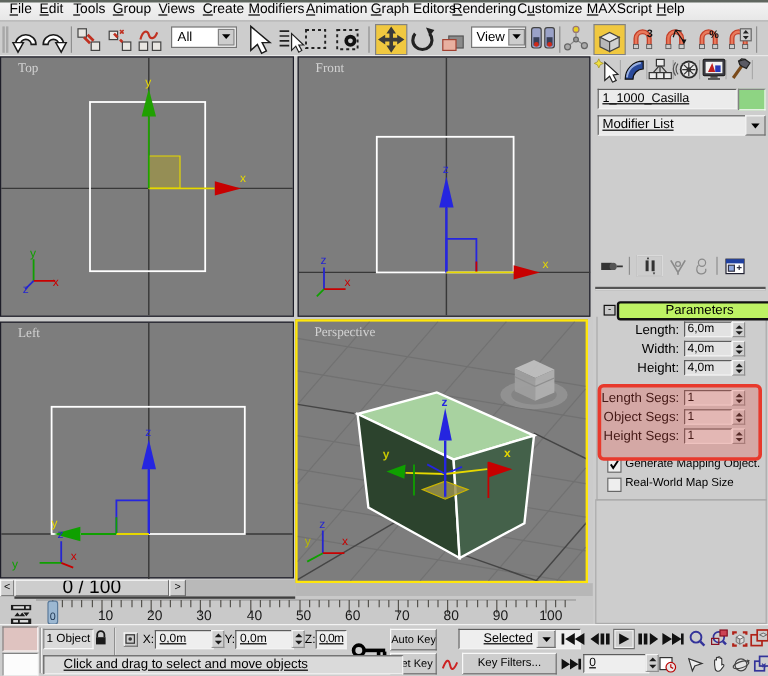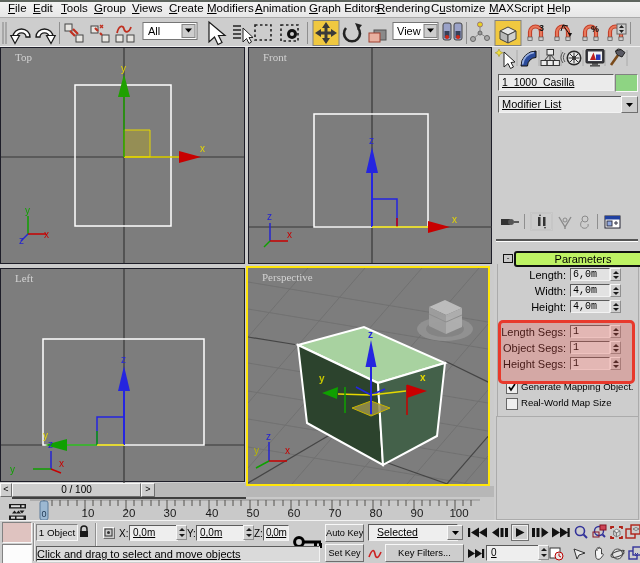--- a/index.html
+++ b/index.html
@@ -13,21 +13,21 @@
 #vparea{position:absolute;left:0;top:47px;width:494px;height:450px;background:#cbcbcb;}
 .vp{border:1px solid #1d1d28;}
 .vp svg{position:absolute;left:0;top:0;}
 #cmdpanel{position:absolute;left:494px;top:47px;width:146px;height:473px;background:#cdcdcd;}
 .sunken{border-top:1px solid #828282;border-left:1px solid #828282;border-bottom:1px solid #f8f8f8;border-right:1px solid #f8f8f8;}
 .btn{position:absolute;background:#cdcdcd;border-top:1px solid #f8f8f8;border-left:1px solid #f8f8f8;border-bottom:1px solid #6e6e6e;border-right:1px solid #6e6e6e;font-size:11px;text-align:center;white-space:nowrap;overflow:hidden;}
 .field{position:absolute;background:#e9e9e9;border-top:1px solid #5c5c5c;border-left:1px solid #5c5c5c;border-bottom:1px solid #f2f2f2;border-right:1px solid #f2f2f2;font-size:11px;text-decoration:underline;}
 #statusbar{position:absolute;left:0;top:520px;width:640px;height:43px;background:#cdcdcd;}
 .abs{position:absolute;}
 .plabel{position:absolute;width:72px;text-align:right;font-size:11px;}
-.pfield{position:absolute;left:76px;width:36px;height:11px;background:#e2e2e2;border-top:1px solid #5c5c5c;border-left:1px solid #5c5c5c;border-bottom:1px solid #f2f2f2;border-right:1px solid #f2f2f2;font-size:10px;line-height:12px;padding-left:2px;font-family:Liberation Mono, monospace;}
+.pfield{position:absolute;left:76px;width:36px;height:11px;background:#e2e2e2;border-top:1px solid #5c5c5c;border-left:1px solid #5c5c5c;border-bottom:1px solid #f2f2f2;border-right:1px solid #f2f2f2;font-size:10px;line-height:12px;padding-left:2px;}
 .pspin{position:absolute;left:116px;width:9px;height:11px;background:#cfcfcf;border:1px solid #8f8f8f;border-top-color:#f6f6f6;border-left-color:#f6f6f6;}
 .pspin:before{content:"";position:absolute;left:1.5px;top:1.5px;border-left:3px solid transparent;border-right:3px solid transparent;border-bottom:3.5px solid #1a1a1a;}
 .pspin:after{content:"";position:absolute;left:1.5px;bottom:1.5px;border-left:3px solid transparent;border-right:3px solid transparent;border-top:3.5px solid #1a1a1a;}
 .spin2{position:absolute;width:9px;height:13px;background:#cfcfcf;border:1px solid #8f8f8f;border-top-color:#f6f6f6;border-left-color:#f6f6f6;}
 .spin2:before{content:"";position:absolute;left:1.5px;top:2px;border-left:3px solid transparent;border-right:3px solid transparent;border-bottom:3.5px solid #1a1a1a;}
 .spin2:after{content:"";position:absolute;left:1.5px;bottom:2px;border-left:3px solid transparent;border-right:3px solid transparent;border-top:3.5px solid #1a1a1a;}
 #statusbar{border-top:1px solid #f2f2f2;}
 </style></head>
 <body>
 <div id="menubar">
@@ -427,21 +427,21 @@
         <path d="M2 4 L4 7 L8 1" stroke="#000" stroke-width="1.6" fill="none"></path>
       </svg></div>
  <div class="abs" style="left:27px;top:334px;font-size:9.6px;white-space:nowrap;">Generate Mapping Object.</div>
  <div class="abs" style="left:12px;top:351px;width:10px;height:10px;background:#eeeeee;border:1px solid #666;"></div>
  <div class="abs" style="left:27px;top:350px;font-size:9.6px;white-space:nowrap;">Real-World Map Size</div>
  <div class="abs" style="left:2px;top:369px;width:141px;height:102px;border:1px solid #ababab;"></div>
 </div>
 <div class="abs" style="left:246px;top:486px;width:248px;height:11px;background:#b7b7b7;border-bottom:1px solid #dadada;"></div>
 <div id="timeslider" class="abs" style="left:0;top:483px;width:246px;height:14px;background:#b9b9b9;">
  <div class="btn" style="left:0;top:0;width:10px;height:12px;line-height:11px;font-size:9px;">&lt;</div>
- <div class="btn" style="left:12px;top:0;width:127px;height:12px;line-height:12px;font-size:10px;">0 / 100</div>
+ <div class="btn" style="left:12px;top:0;width:127px;height:12px;line-height:12px;font-size:16px;">0 / 100</div>
  <div class="btn" style="left:141px;top:0;width:12px;height:12px;line-height:11px;font-size:9px;">&gt;</div>
 </div>
 <div class="abs" style="left:12px;top:497px;width:234px;height:2px;background:#3f3f3f;z-index:3;"></div>
 <div id="trackbar" class="abs" style="left:0;top:497px;width:494px;height:23px;background:#c9c9c9;">
  <svg class="abs" style="left:9px;top:7px;" width="18" height="16">
   <rect x="0" y="0" width="17" height="4.5" fill="#1c1c1c"></rect>
   <rect x="2" y="1.2" width="9" height="2" fill="#ddd"></rect>
       <rect x="12.5" y="1.2" width="3" height="2" fill="#ddd"></rect>
   <path d="M3 9.5 l2.5 -3 l2.5 3 Z M9.5 6.5 l2.5 3 l-5 0 Z" fill="#1c1c1c"></path>
   <path d="M9.5 6.5 l2.5 3 l2.5 -3 Z" fill="#1c1c1c" transform="translate(1,0)"></path>
@@ -545,29 +545,29 @@
  <div class="abs" style="left:254px;top:7px;font-size:10px;">Z:</div>
  <div class="field" style="left:263px;top:4px;width:22px;height:14px;line-height:14px;padding-left:2px;background:#eeeeee;font-size:10px;letter-spacing:-0.5px;">0,0m</div>
  <svg class="abs" style="left:292px;top:12px;" width="32" height="20">
       <circle cx="7" cy="9" r="4.4" fill="none" stroke="#000" stroke-width="3"></circle>
       <rect x="11" y="7.5" width="18" height="3" fill="#000"></rect>
       <rect x="22" y="10" width="3" height="5" fill="#000"></rect>
       <rect x="27" y="10" width="3" height="5" fill="#000"></rect>
     </svg>
  <div class="btn" style="left:325px;top:3px;width:37px;height:16px;line-height:16px;font-size:9.2px;">Auto Key</div>
  <div class="btn" style="left:325px;top:23px;width:37px;height:16px;line-height:16px;font-size:9.2px;">Set Key</div>
- <div class="field" style="left:368px;top:3px;width:80px;height:15px;line-height:15px;padding-left:8px;background:#eeeeee;font-size:10.5px;">Selected</div>
+ <div class="field" style="left:382px;top:3px;width:80px;height:15px;line-height:15px;padding-left:20px;background:#eeeeee;font-size:10.5px;">Selected</div>
  <div class="btn" style="left:447px;top:4px;width:14px;height:13px;"><svg width="14" height="13">
         <path d="M4 5 L11 5 L7.5 9 Z" fill="#000"></path>
       </svg></div>
  <svg class="abs" style="left:367px;top:26px;" width="16" height="14">
       <path d="M2 10 C5 2 7 2 8 7 C9 12 11 12 14 5" fill="none" stroke="#cc2222" stroke-width="1.6"></path>
     </svg>
  <div class="btn" style="left:385px;top:23px;width:77px;height:16px;line-height:16px;font-size:9.5px;">Key Filters...</div>
- <div class="field" style="left:36px;top:25px;width:282px;height:14px;line-height:14px;padding-left:0;background:#dadada;">Click and drag to select and move objects</div>
+ <div class="field" style="left:36px;top:25px;width:282px;height:14px;line-height:14px;padding-left:16px;background:#dadada;">Click and drag to select and move objects</div>
  <div id="playnav">
   <svg class="abs" style="left:466px;top:2px;" width="104" height="19">
    <g fill="#111">
           <path d="M2 5 v9 h2.2 v-9 Z M13 4.5 L5 9.5 L13 14.5 Z M21 4.5 L13 9.5 L21 14.5 Z"></path>
         </g>
    <g fill="#111">
           <path d="M33 4.5 L26 9.5 L33 14.5 Z M34.5 5 h3 v9 h-3 Z M39 5 h3 v9 h-3 Z"></path>
         </g>
    <rect x="45.5" y="1.5" width="17" height="16" fill="none" stroke="#717171"></rect>
    <rect x="46.5" y="2.5" width="15" height="14" fill="none" stroke="#efefef"></rect>

